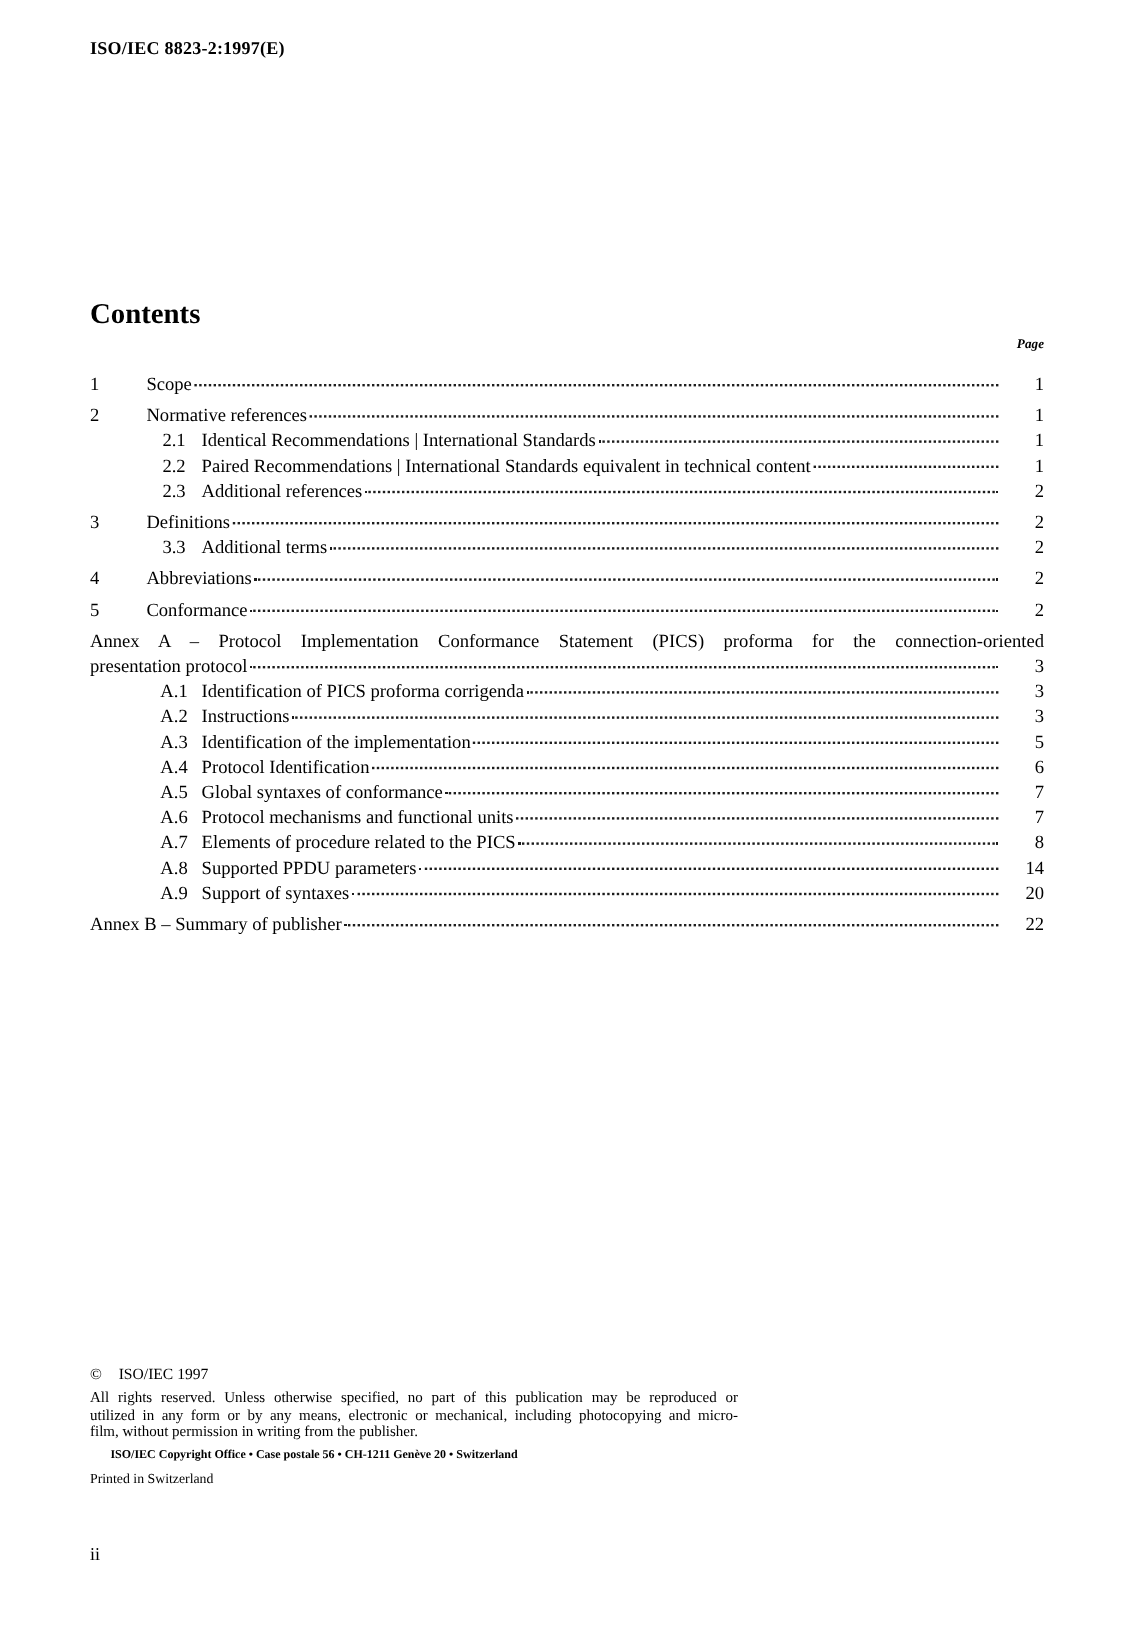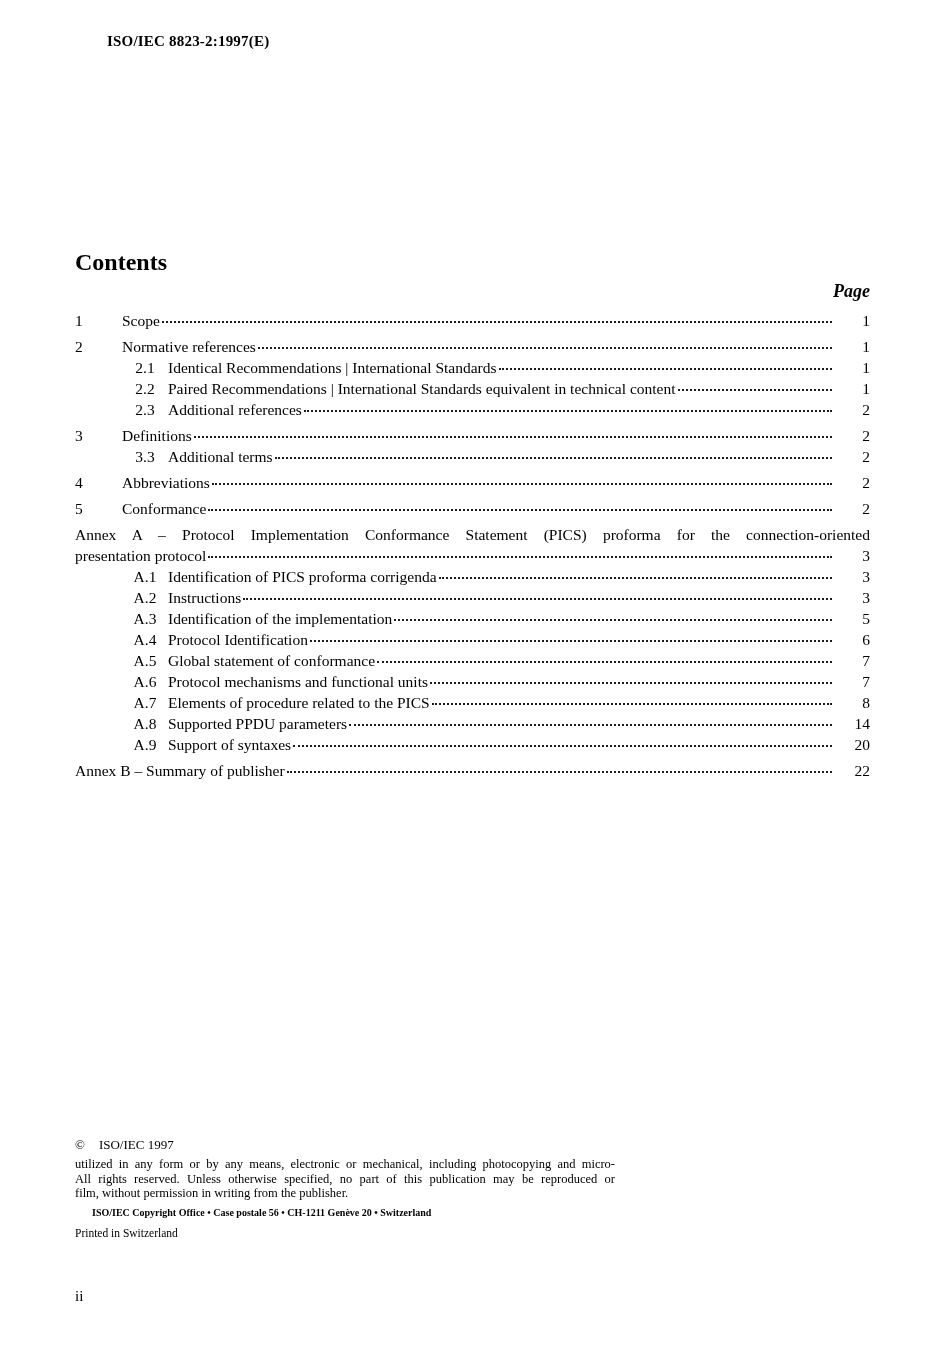--- a/index.html
+++ b/index.html
@@ -13,34 +13,33 @@
     color: #000000;
     overflow: hidden;
   }
   .doc-header {
     position: absolute;
     left: 75px;
     top: 33px;
     font-size: 15px;
     font-weight: bold;
     letter-spacing: 0.2px;
-    margin-left: 32px;
   }
   .toc-title {
     position: absolute;
     left: 75px;
     top: 249px;
     font-size: 24px;
     font-weight: bold;
   }
   .page-label {
     position: absolute;
     right: 80px;
     top: 281px;
-    font-size: 18px;
+    font-size: 11px;
     font-style: italic;
     font-weight: bold;
   }
   .toc {
     position: absolute;
     left: 75px;
     top: 310px;
     width: 795px;
     font-size: 15.5px;
   }
@@ -218,21 +217,21 @@
 
     <div class="row lvl1">
       <span class="num">A.4</span>
       <span class="ttl">Protocol Identification</span>
       <span class="leader"></span>
       <span class="pg">6</span>
     </div>
 
     <div class="row lvl1">
       <span class="num">A.5</span>
-      <span class="ttl">Global statement of conformance</span>
+      <span class="ttl">Global syntaxes of conformance</span>
       <span class="leader"></span>
       <span class="pg">7</span>
     </div>
 
     <div class="row lvl1">
       <span class="num">A.6</span>
       <span class="ttl">Protocol mechanisms and functional units</span>
       <span class="leader"></span>
       <span class="pg">7</span>
     </div>
@@ -264,22 +263,22 @@
       <span class="pg">22</span>
     </div>
 
   </div>
 
   <div class="footer-copy">
     <span class="csym">©</span><span>ISO/IEC 1997</span>
   </div>
 
   <div class="footer-rights">
+    <div class="jline">All rights reserved. Unless otherwise specified, no part of this publication may be reproduced or</div>
     <div class="jline">utilized in any form or by any means, electronic or mechanical, including photocopying and micro-</div>
-    <div class="jline">All rights reserved. Unless otherwise specified, no part of this publication may be reproduced or</div>
     <div>film, without permission in writing from the publisher.</div>
   </div>
 
   <div class="footer-address">ISO/IEC Copyright Office • Case postale 56 • CH-1211 Genève 20 • Switzerland</div>
 
   <div class="footer-printed">Printed in Switzerland</div>
 
   <div class="folio">ii</div>
 
 </div>

